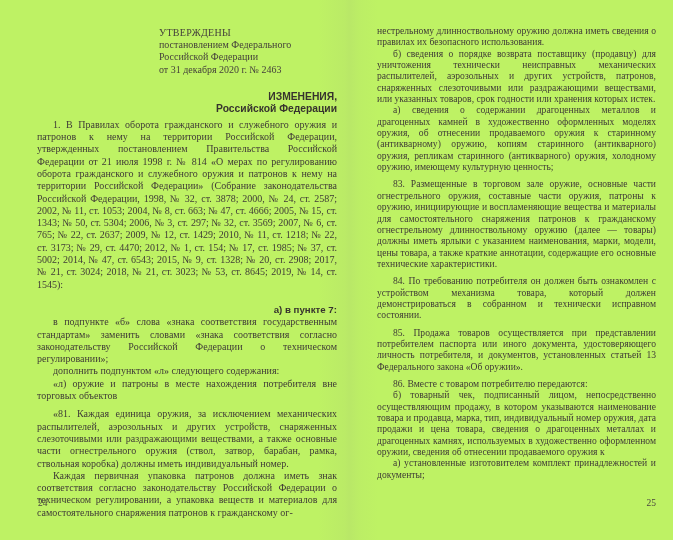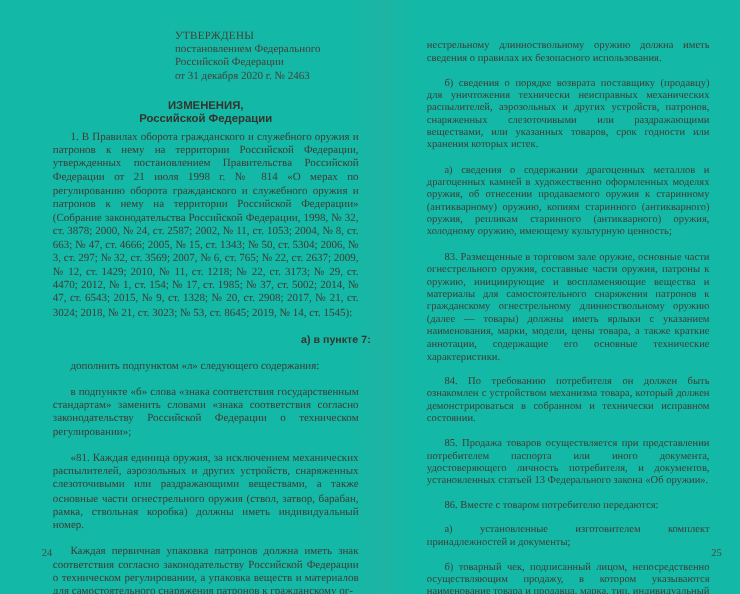--- a/index.html
+++ b/index.html
@@ -4,21 +4,21 @@
 <style>
   html, body {
     margin: 0;
     padding: 0;
     background: #ffffff;
   }
   .spread {
     position: relative;
     width: 673px;
     height: 540px;
-    background: #14b8a6;
+    background: #bef264;
     overflow: hidden;
     font-family: "Liberation Serif", "DejaVu Serif", serif;
     color: #3f3b36;
   }
   
   .gutter {
     position: absolute;
     left: 318px;
     top: 0;
     width: 60px;
@@ -50,37 +50,37 @@
     margin-left: 122px;
     font-size: 10px;
     line-height: 12.2px;
     text-align: left;
     color: #45413b;
   }
   .approval .line1 { letter-spacing: 0.3px; }
   
   .doc-heading {
     margin-top: 15px;
-    text-align: center;
+    text-align: right;
     font-family: "Liberation Sans", "DejaVu Sans", sans-serif;
     font-weight: bold;
     font-size: 10.3px;
     line-height: 12px;
     color: #37332e;
   }
   .page-left .body-text {
     font-size: 10px;
     line-height: 12.3px;
   }
   .page-right .body-text {
     font-size: 9.6px;
     line-height: 11.35px;
   }
   p.para {
-    margin: 11px;
+    margin: 0;
     text-align: justify;
     text-indent: 16px;
     font-family: Liberation Serif, serif;
   }
   p.para.no-indent { text-indent: 0; }
   p.para.gap-before { margin-top: 6px; }
   p.subhead {
     margin: 13px 0 0 0;
     font-family: "Liberation Sans", "DejaVu Sans", sans-serif;
     font-weight: bold;
@@ -114,36 +114,37 @@
     </div>
 
     <div class="doc-heading">
       <div>ИЗМЕНЕНИЯ,</div>
       <div>Российской Федерации</div>
     </div>
 
     <div class="body-text">
       <p class="para first-body">1. В Правилах оборота гражданского и служебного оружия и патронов к нему на территории Российской Федерации, утвержденных постановлением Правительства Российской Федерации от 21 июля 1998 г. № 814 «О мерах по регулированию оборота гражданского и служебного оружия и патронов к нему на территории Российской Федерации» (Собрание законодательства Российской Федерации, 1998, № 32, ст. 3878; 2000, № 24, ст. 2587; 2002, № 11, ст. 1053; 2004, № 8, ст. 663; № 47, ст. 4666; 2005, № 15, ст. 1343; № 50, ст. 5304; 2006, № 3, ст. 297; № 32, ст. 3569; 2007, № 6, ст. 765; № 22, ст. 2637; 2009, № 12, ст. 1429; 2010, № 11, ст. 1218; № 22, ст. 3173; № 29, ст. 4470; 2012, № 1, ст. 154; № 17, ст. 1985; № 37, ст. 5002; 2014, № 47, ст. 6543; 2015, № 9, ст. 1328; № 20, ст. 2908; 2017, № 21, ст. 3024; 2018, № 21, ст. 3023; № 53, ст. 8645; 2019, № 14, ст. 1545):</p>
       <p class="subhead">а) в пункте 7:</p>
+      <p class="para">в подпункте «б» слова «знака соответствия государственным стандартам» заменить словами «знака соответствия согласно законодательству Российской Федерации о техническом регулировании»;</p>
       <p class="para">дополнить подпунктом «л» следующего содержания:</p>
-      <p class="para">в подпункте «б» слова «знака соответствия государственным стандартам» заменить словами «знака соответствия согласно законодательству Российской Федерации о техническом регулировании»;</p>
+      <p class="para">«л) оружие и патроны в месте нахождения потребителя вне торговых объектов</p>
       <p class="para gap-before">«81. Каждая единица оружия, за исключением механических распылителей, аэрозольных и других устройств, снаряженных слезоточивыми или раздражающими веществами, а также основные части огнестрельного оружия (ствол, затвор, барабан, рамка, ствольная коробка) должны иметь индивидуальный номер.</p>
       <p class="para">Каждая первичная упаковка патронов должна иметь знак соответствия согласно законодательству Российской Федерации о техническом регулировании, а упаковка веществ и материалов для самостоятельного снаряжения патронов к гражданскому ог-</p>
     </div>
   </div>
 
   <div class="page page-right">
     <div class="body-text">
       <p class="para no-indent">нестрельному длинноствольному оружию должна иметь сведения о правилах их безопасного использования.</p>
       <p class="para">б) сведения о порядке возврата поставщику (продавцу) для уничтожения технически неисправных механических распылителей, аэрозольных и других устройств, патронов, снаряженных слезоточивыми или раздражающими веществами, или указанных товаров, срок годности или хранения которых истек.</p>
       <p class="para">а) сведения о содержании драгоценных металлов и драгоценных камней в художественно оформленных моделях оружия, об отнесении продаваемого оружия к старинному (антикварному) оружию, копиям старинного (антикварного) оружия, репликам старинного (антикварного) оружия, холодному оружию, имеющему культурную ценность;</p>
       <p class="para gap-before">83. Размещенные в торговом зале оружие, основные части огнестрельного оружия, составные части оружия, патроны к оружию, инициирующие и воспламеняющие вещества и материалы для самостоятельного снаряжения патронов к гражданскому огнестрельному длинноствольному оружию (далее — товары) должны иметь ярлыки с указанием наименования, марки, модели, цены товара, а также краткие аннотации, содержащие его основные технические характеристики.</p>
       <p class="para gap-before">84. По требованию потребителя он должен быть ознакомлен с устройством механизма товара, который должен демонстрироваться в собранном и технически исправном состоянии.</p>
       <p class="para gap-before">85. Продажа товаров осуществляется при представлении потребителем паспорта или иного документа, удостоверяющего личность потребителя, и документов, установленных статьей 13 Федерального закона «Об оружии».</p>
       <p class="para gap-before">86. Вместе с товаром потребителю передаются:</p>
+      <p class="para">б) товарный чек, подписанный лицом, непосредственно осуществляющим продажу, в котором указываются наименование товара и продавца, марка, тип, индивидуальный номер оружия, дата продажи и цена товара, сведения о драгоценных металлах и драгоценных камнях, используемых в художественно оформленном оружии, сведения об отнесении продаваемого оружия к</p>
       <p class="para">а) установленные изготовителем комплект принадлежностей и документы;</p>
-      <p class="para">б) товарный чек, подписанный лицом, непосредственно осуществляющим продажу, в котором указываются наименование товара и продавца, марка, тип, индивидуальный номер оружия, дата продажи и цена товара, сведения о драгоценных металлах и драгоценных камнях, используемых в художественно оформленном оружии, сведения об отнесении продаваемого оружия к</p>
     </div>
   </div>
 
   <div class="pagenum pagenum-left">24</div>
   <div class="pagenum pagenum-right">25</div>
 </div>
 
 </body></html>

